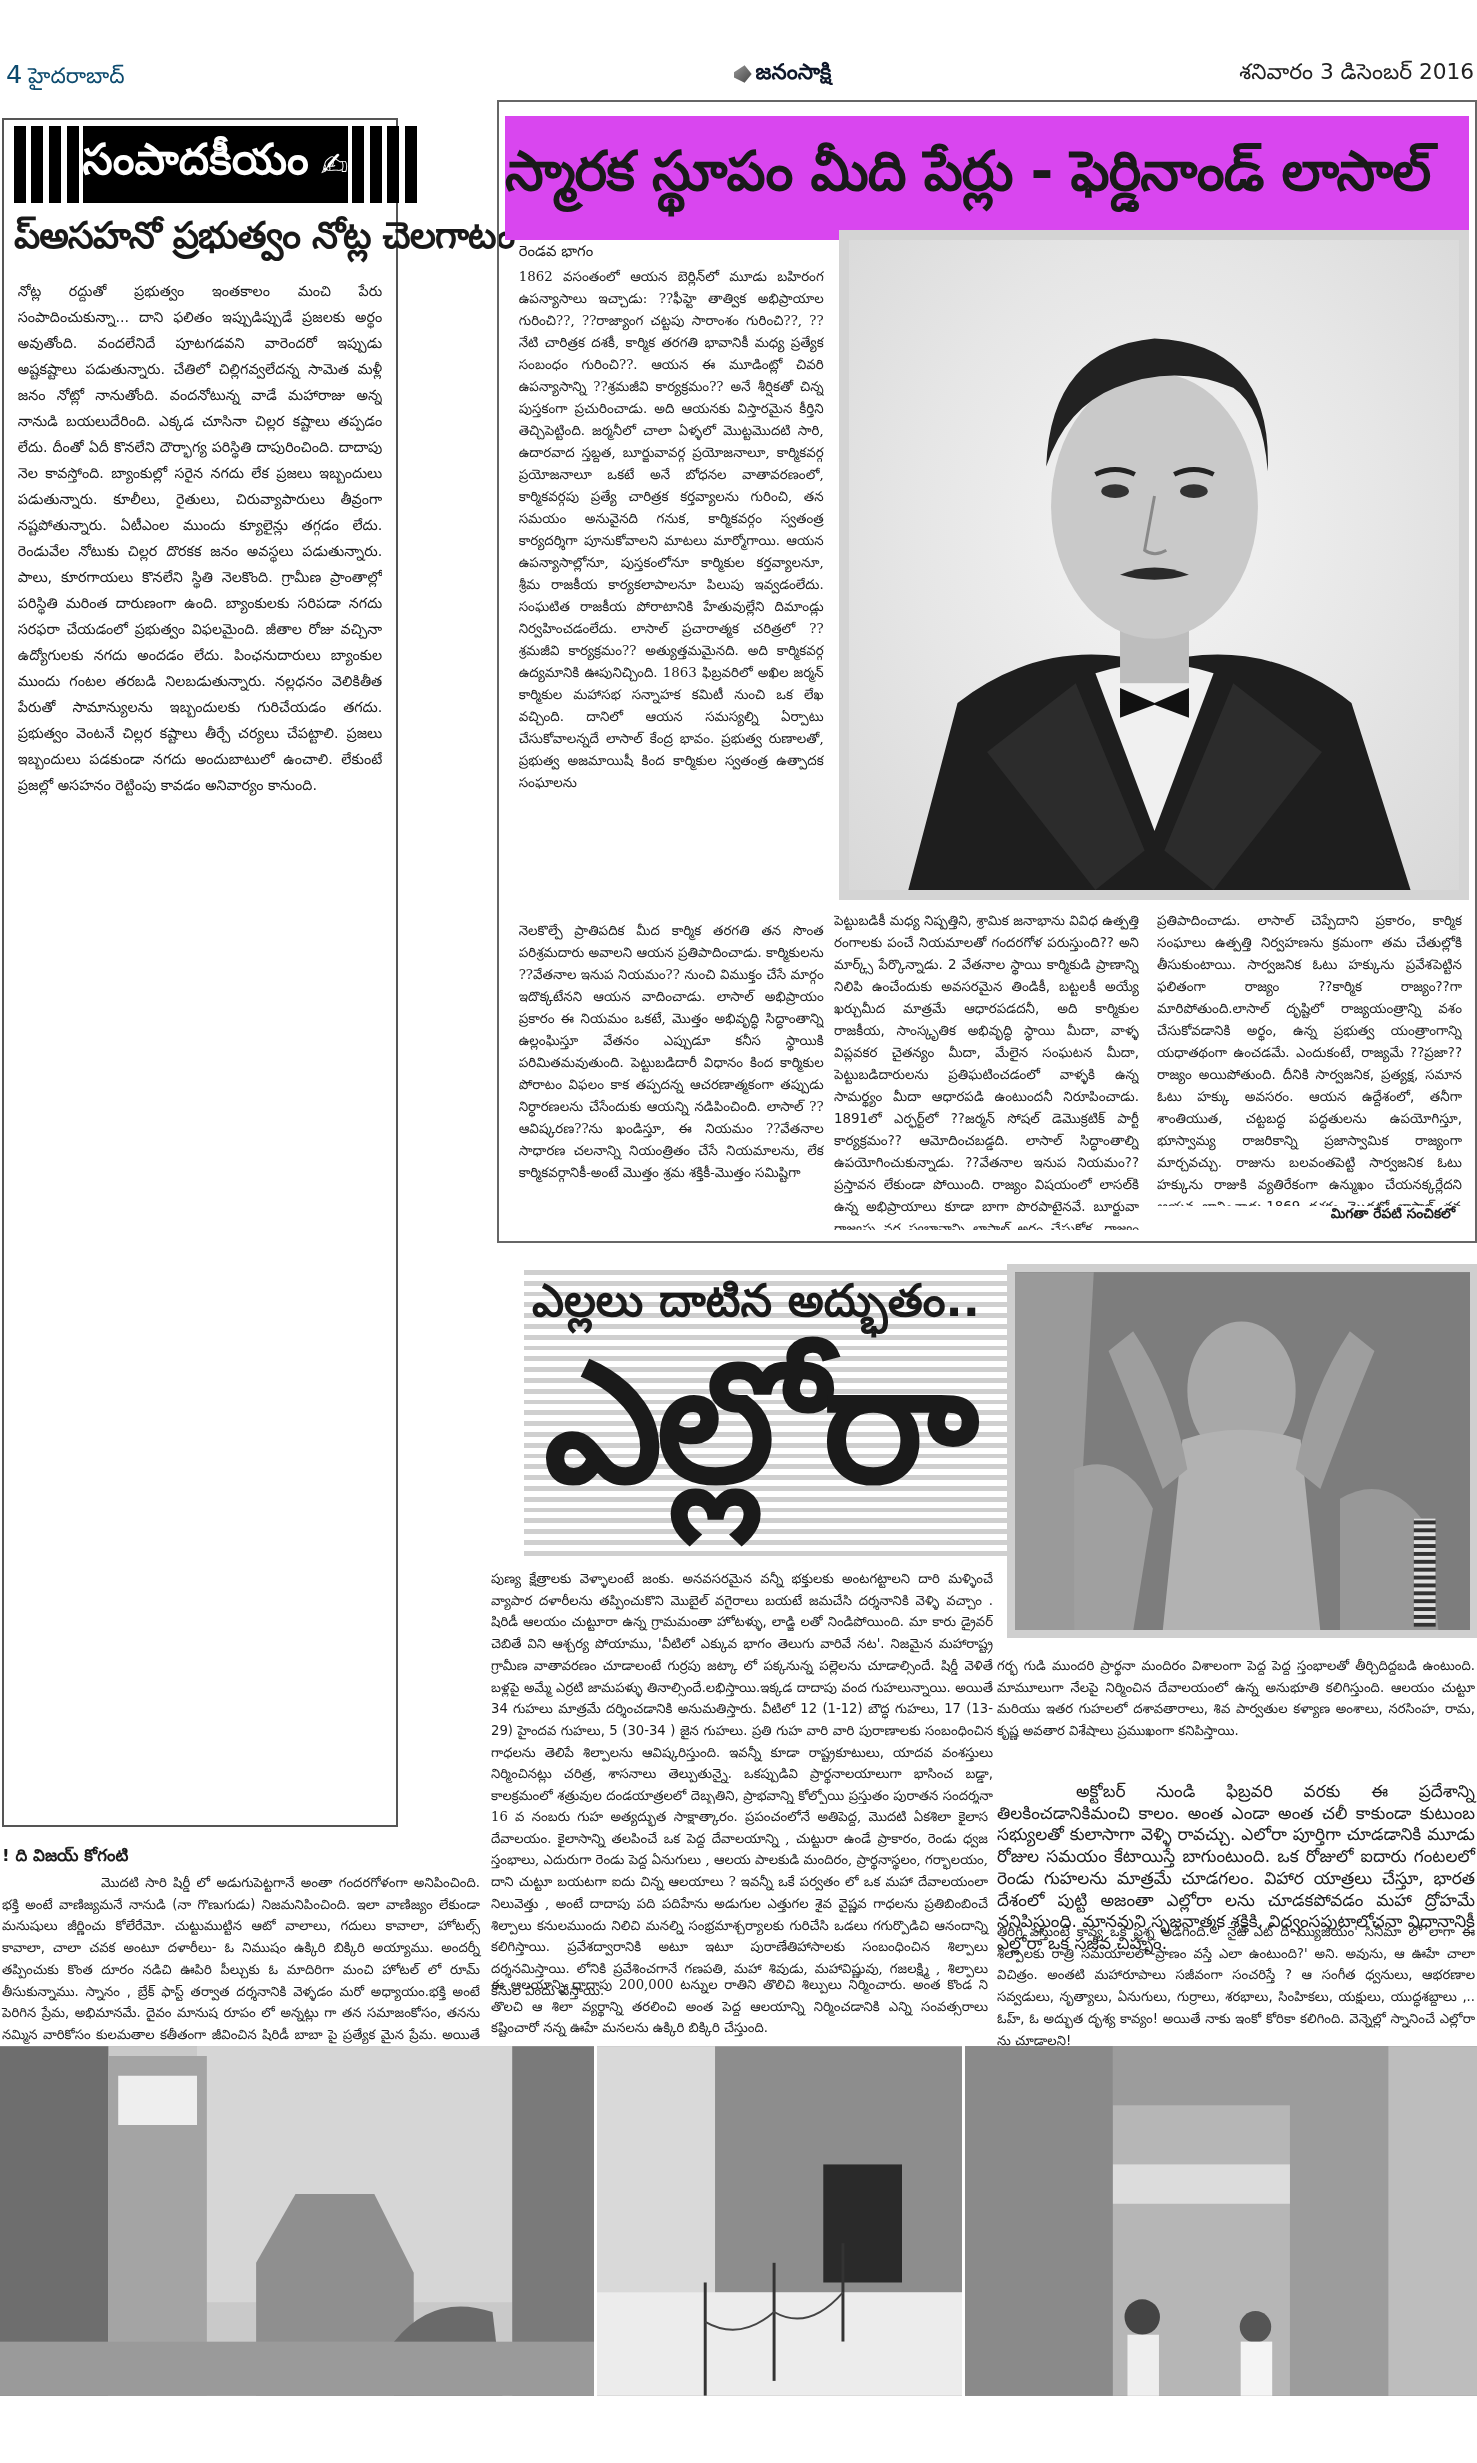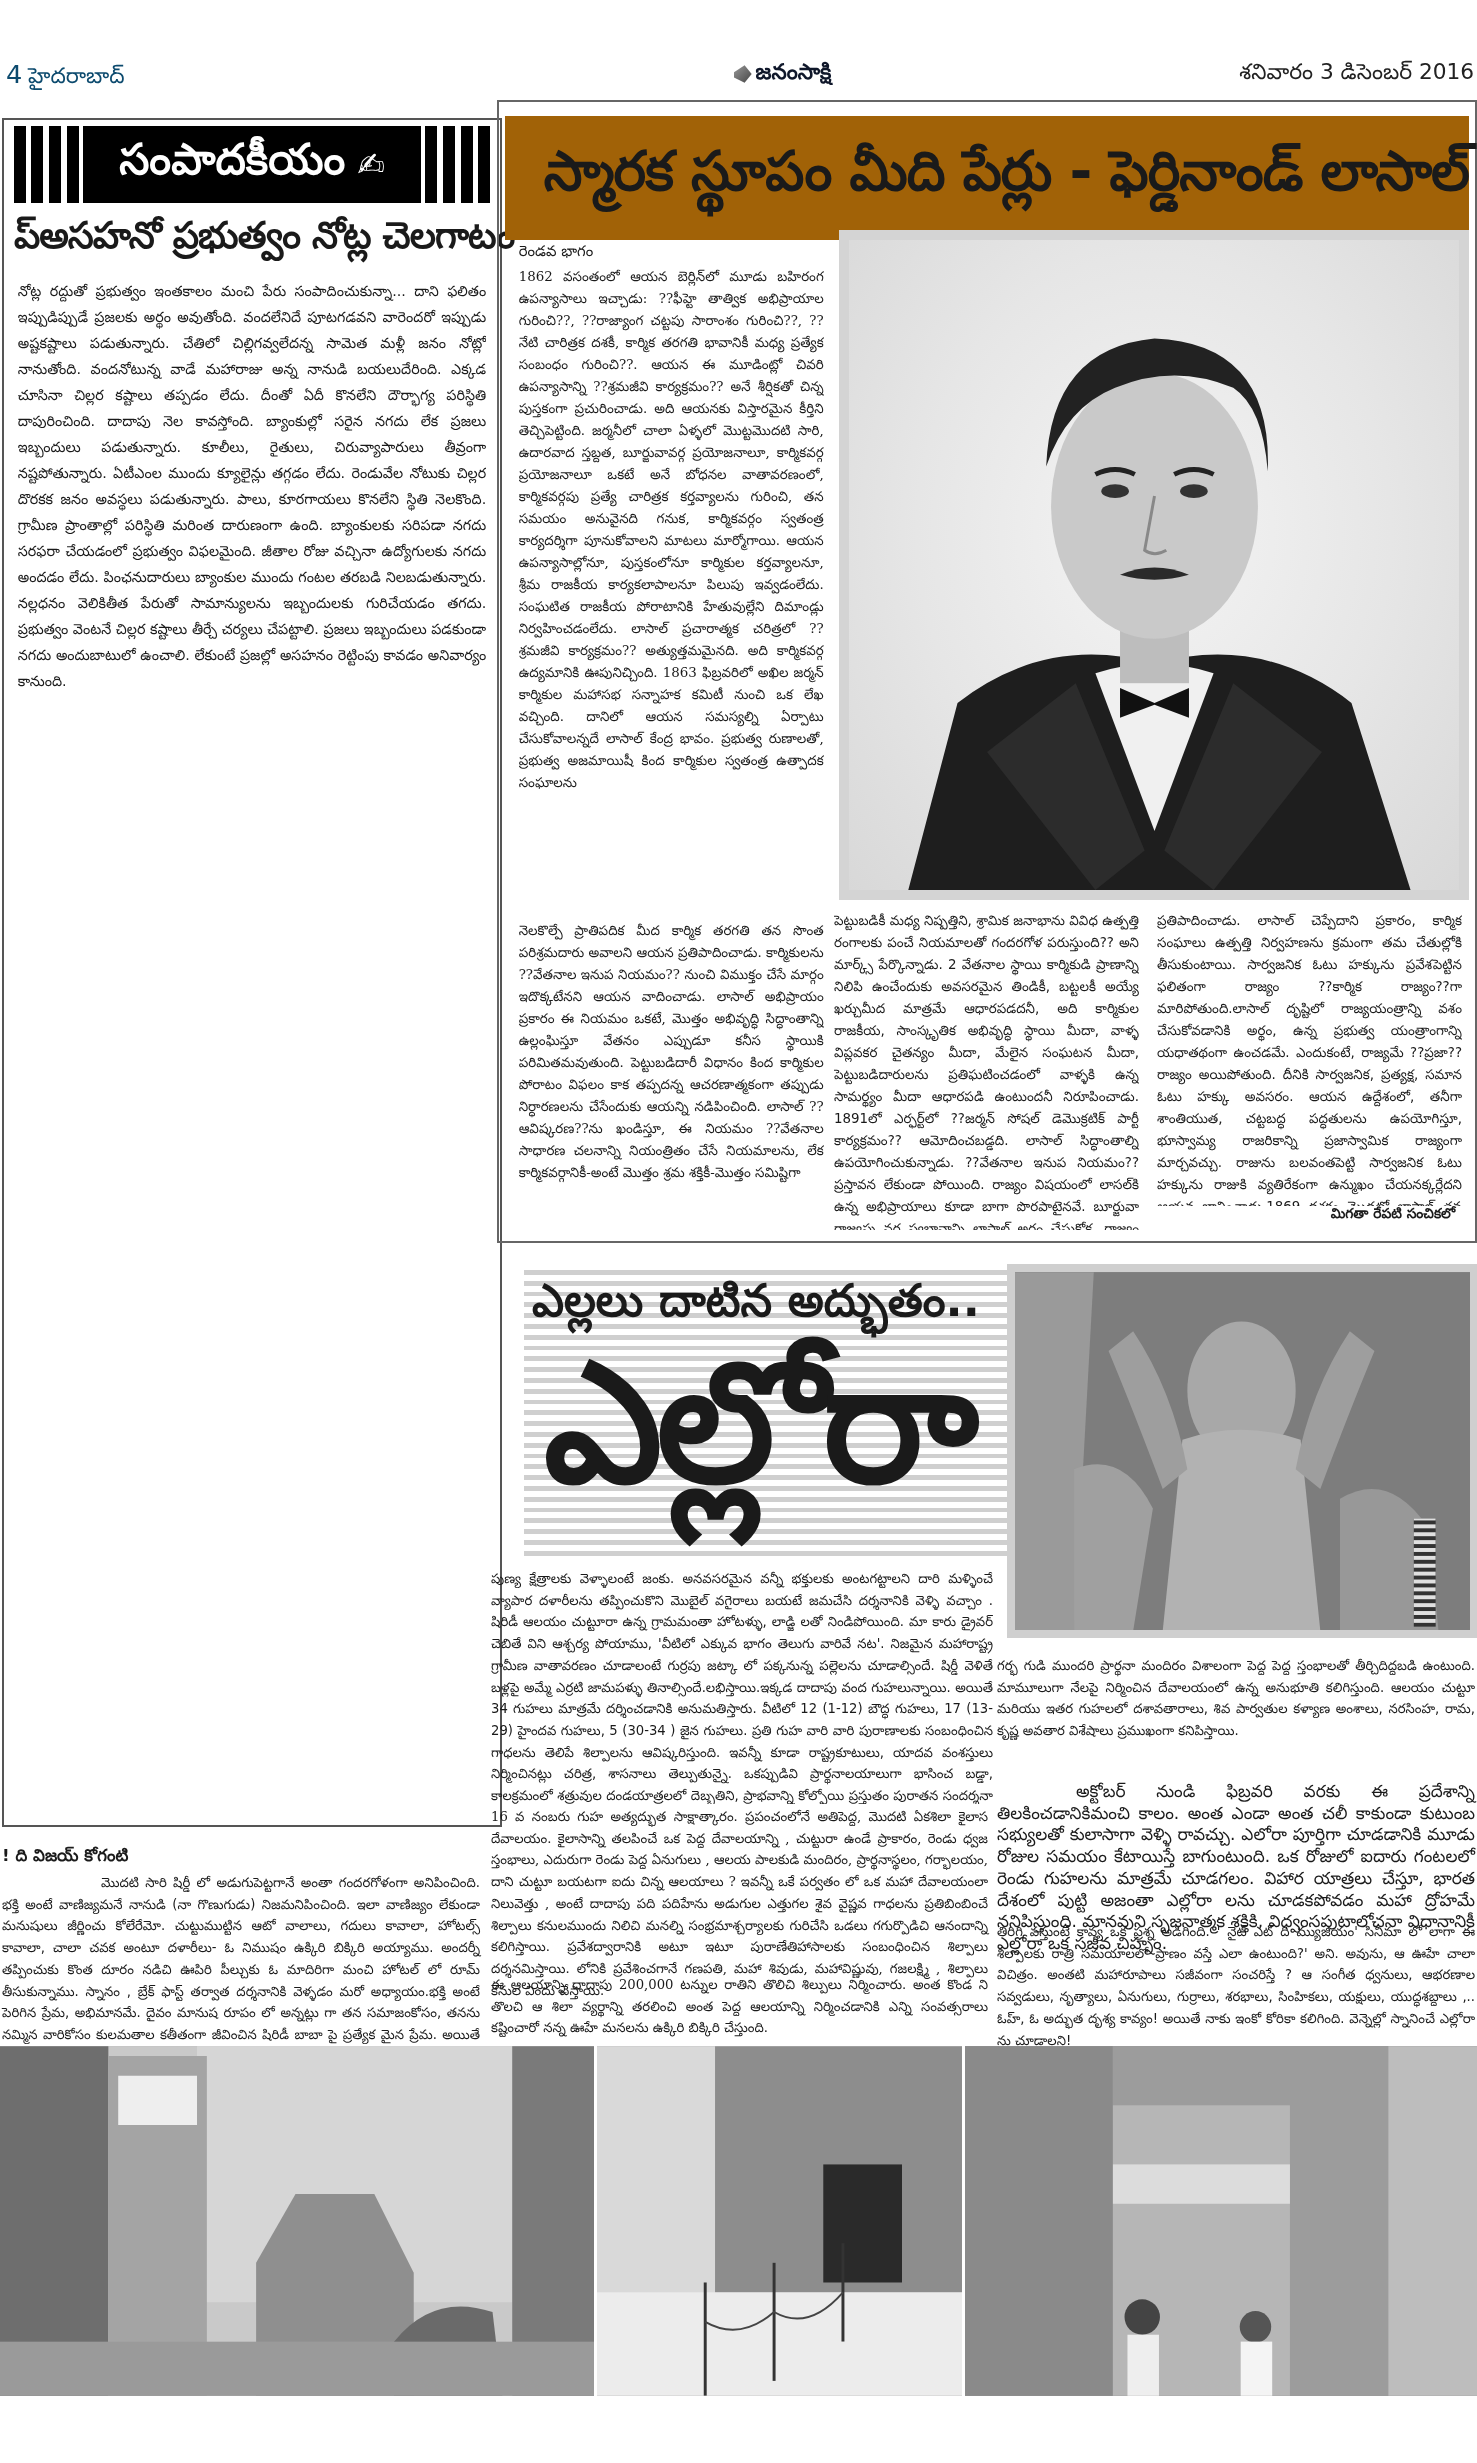--- a/index.html
+++ b/index.html
@@ -9,32 +9,32 @@
   .ser{font-family:"DejaVu Serif",serif;}
 
   
   #page-no{left:5.9px;top:59px;font-size:21.7px;color:#0c4a6e;}
   #page-no .num{font-size:25.6px;margin-right:5.9px;}
   #brand{left:734px;top:59px;font-size:21.7px;font-weight:bold;color:#0f172a;display:flex;align-items:center;gap:3.9px;}
   #brand .leaf{width:17.7px;height:17.7px;background:linear-gradient(135deg,#999,#444);clip-path:polygon(0 40%,60% 0,100% 50%,60% 100%,0 70%);}
   #date{right:3.9px;top:59px;font-size:21.7px;color:#222;}
 
   
-  #editorial{left:2px;top:118px;width:500px;height:1709px;border:2px solid #555;box-sizing:border-box;}
+  #editorial{left:2px;top:118px;width:396px;height:1709px;border:2px solid #555;box-sizing:border-box;}
   #ed-banner{position:absolute;left:5.9px;top:5.9px;right:5.9px;height:77px;display:flex;align-items:stretch;}
   .bars{display:flex;gap:5.9px;padding:0 3.9px;}
   .bars span{width:11.8px;background:#000;display:block;}
   #ed-label{flex:1;background:#000;color:#fff;font-size:43px;font-weight:bold;display:flex;align-items:center;justify-content:center;gap:11.8px;}
   #ed-label .pen{font-size:33px;}
   #ed-headline{position:absolute;left:9.9px;right:9.9px;top:94px;font-size:37px;font-weight:bold;letter-spacing:-1px;white-space:nowrap;}
   #ed-body{position:absolute;left:13.8px;right:13.8px;top:158px;bottom:19.7px;font-size:14.3px;line-height:26px;text-align:justify;overflow:hidden;}
 
   
   #lassalle{left:497px;top:100px;width:980px;height:1143px;border:2px solid #666;box-sizing:border-box;}
-  #las-title-band{position:absolute;left:5.9px;right:5.9px;top:13.8px;height:124px;background:#a16207;display:flex;align-items:center;justify-content:flex-end;}
+  #las-title-band{position:absolute;left:5.9px;right:5.9px;top:13.8px;height:124px;background:#d946ef;display:flex;align-items:center;justify-content:flex-start;}
   #las-title{font-size:55px;font-weight:900;letter-spacing:-1px;white-space:nowrap;}
   #las-part{position:absolute;left:19.7px;top:140px;font-size:14.8px;}
   #las-col1{position:absolute;left:19.7px;width:305px;top:164px;height:561px;font-size:13.4px;line-height:22px;text-align:justify;overflow:hidden;}
   #portrait{position:absolute;left:340px;top:128px;width:630px;height:670px;background:#d4d4d4;}
   #portrait .frame{position:absolute;left:9.9px;top:9.9px;right:9.9px;bottom:9.9px;background:radial-gradient(ellipse at 50% 45%,#f4f4f4 0%,#e6e6e6 55%,#d8d8d8 100%);overflow:hidden;}
   #las-col1b{position:absolute;left:19.7px;width:305px;top:818px;height:310px;font-size:13.4px;line-height:22px;text-align:justify;overflow:hidden;}
   #las-col2{position:absolute;left:335px;width:305px;top:808px;height:320px;font-size:13.4px;line-height:22px;text-align:justify;overflow:hidden;}
   #las-col3{position:absolute;left:658px;width:305px;top:808px;height:296px;font-size:13.4px;line-height:22px;text-align:justify;overflow:hidden;}
   #las-cont{position:absolute;right:19.7px;top:1103px;font-size:13.8px;font-weight:bold;margin-left:8px;}
 

